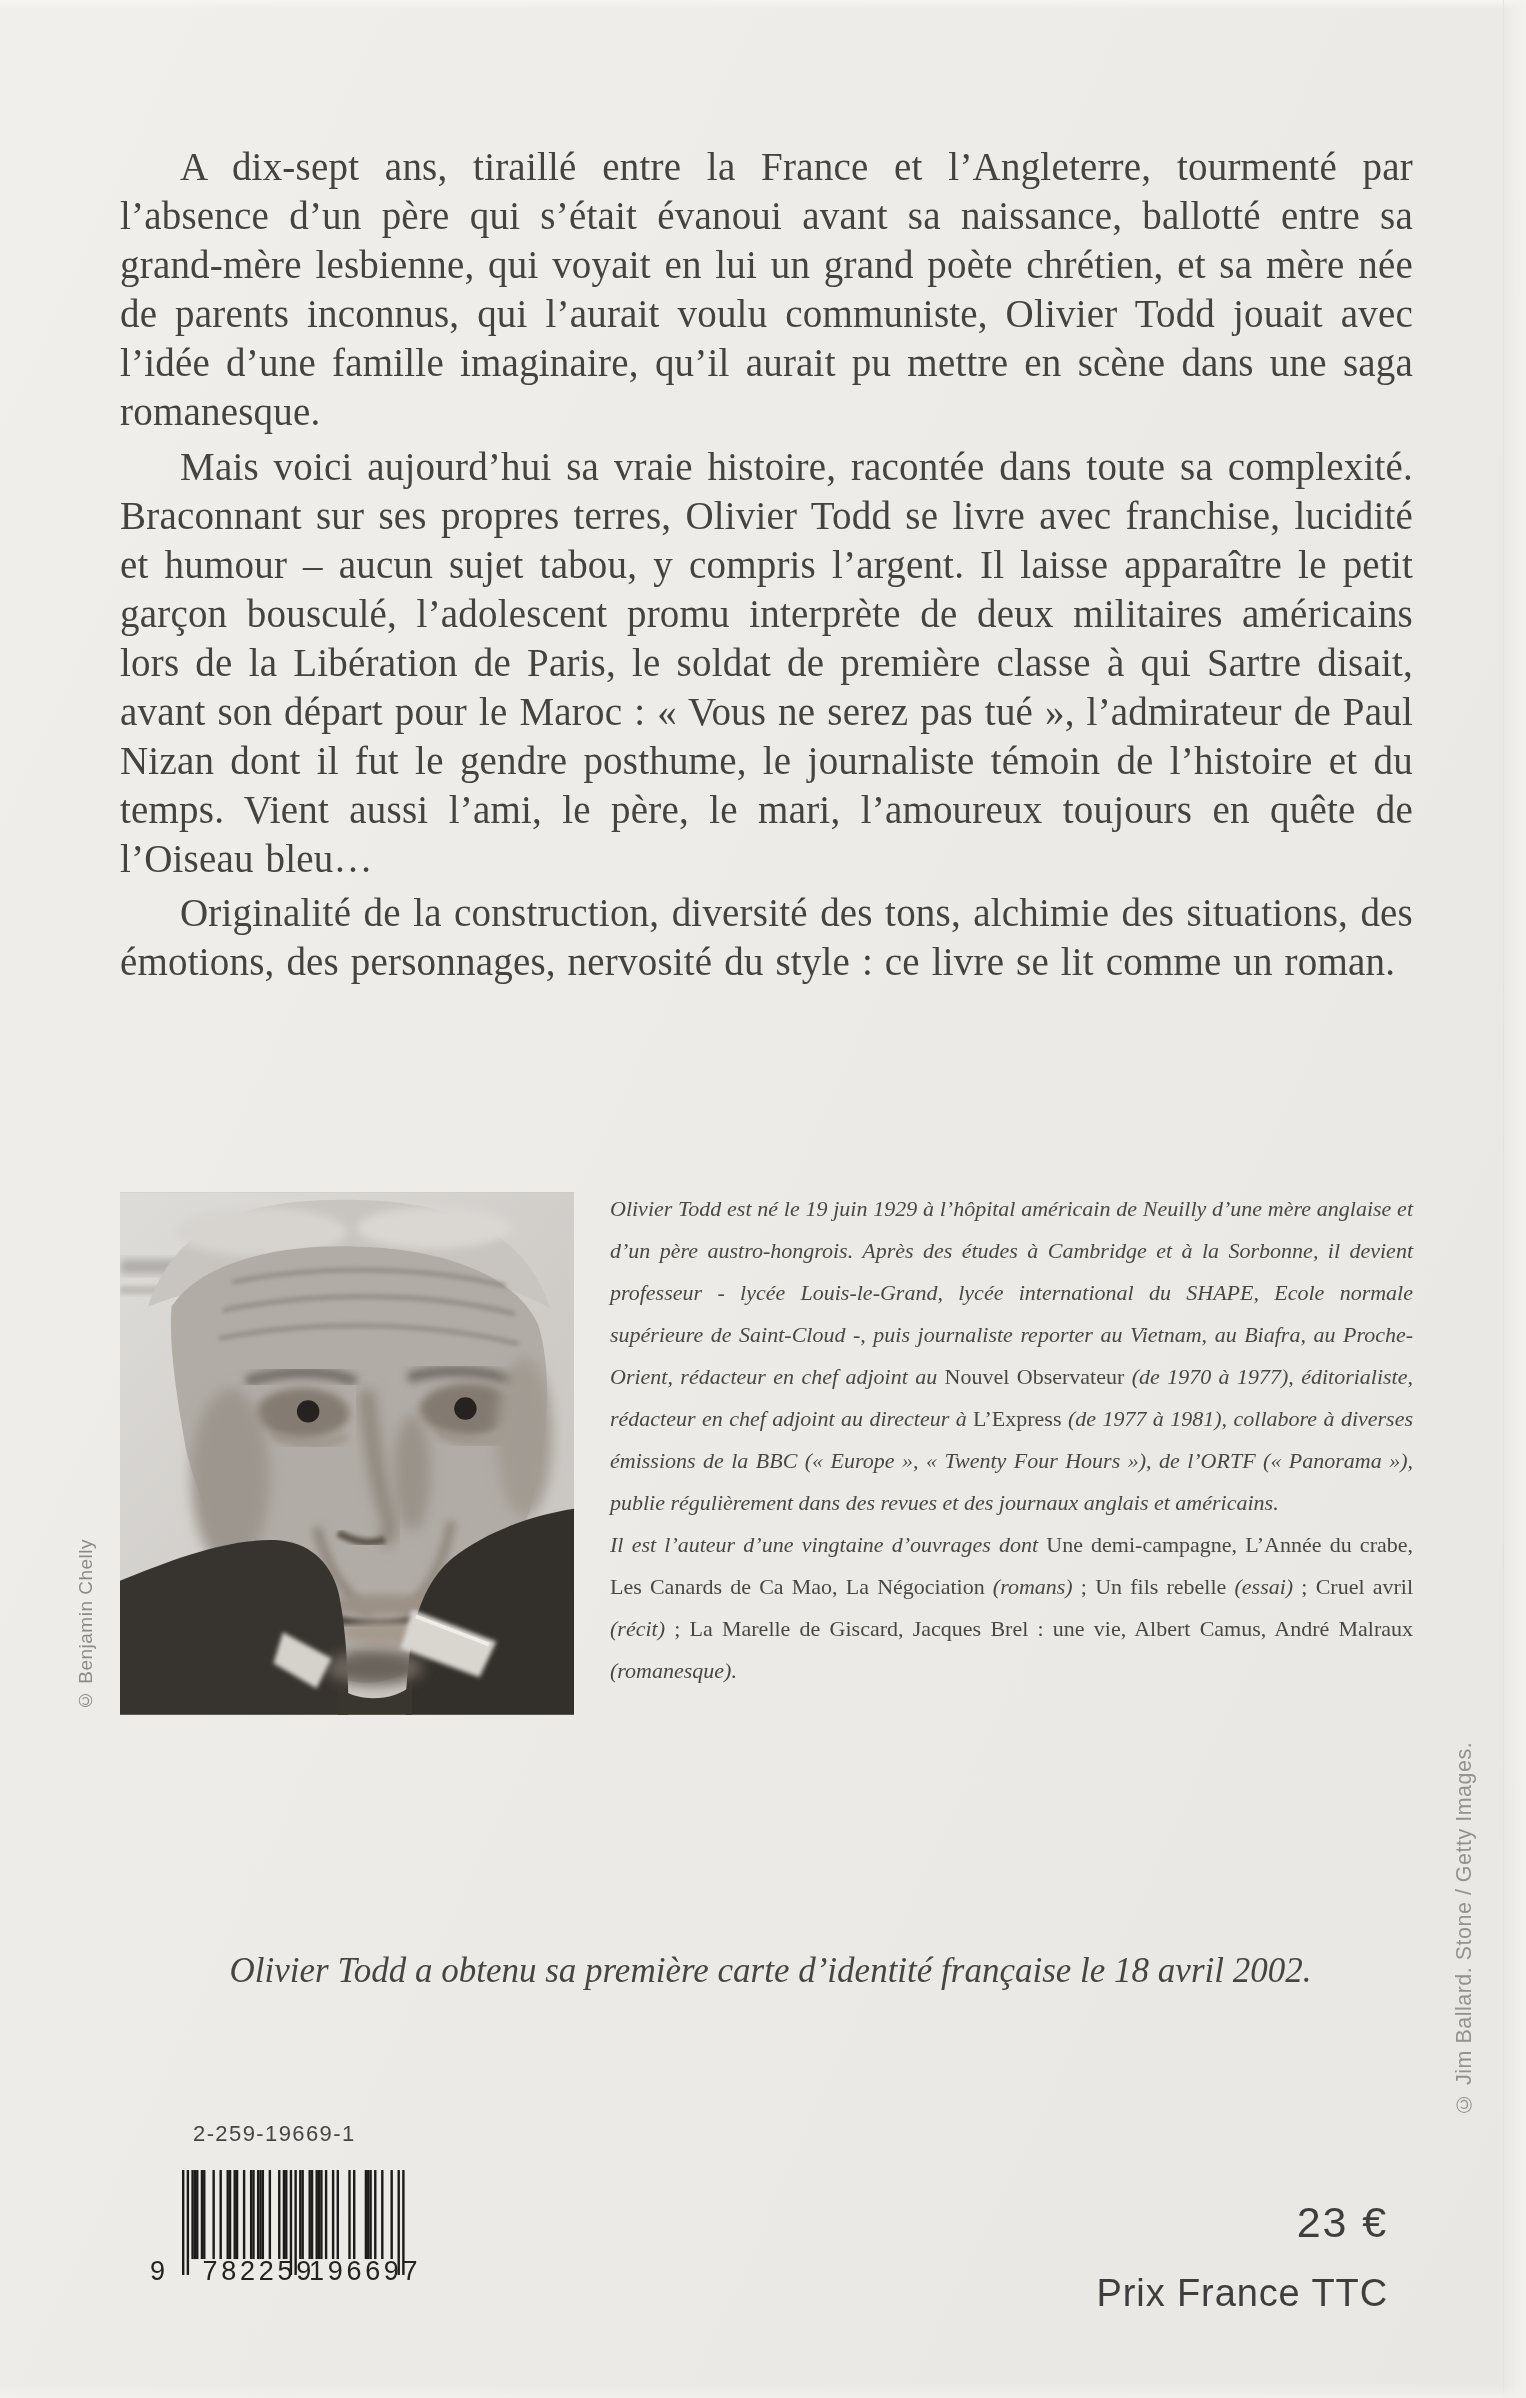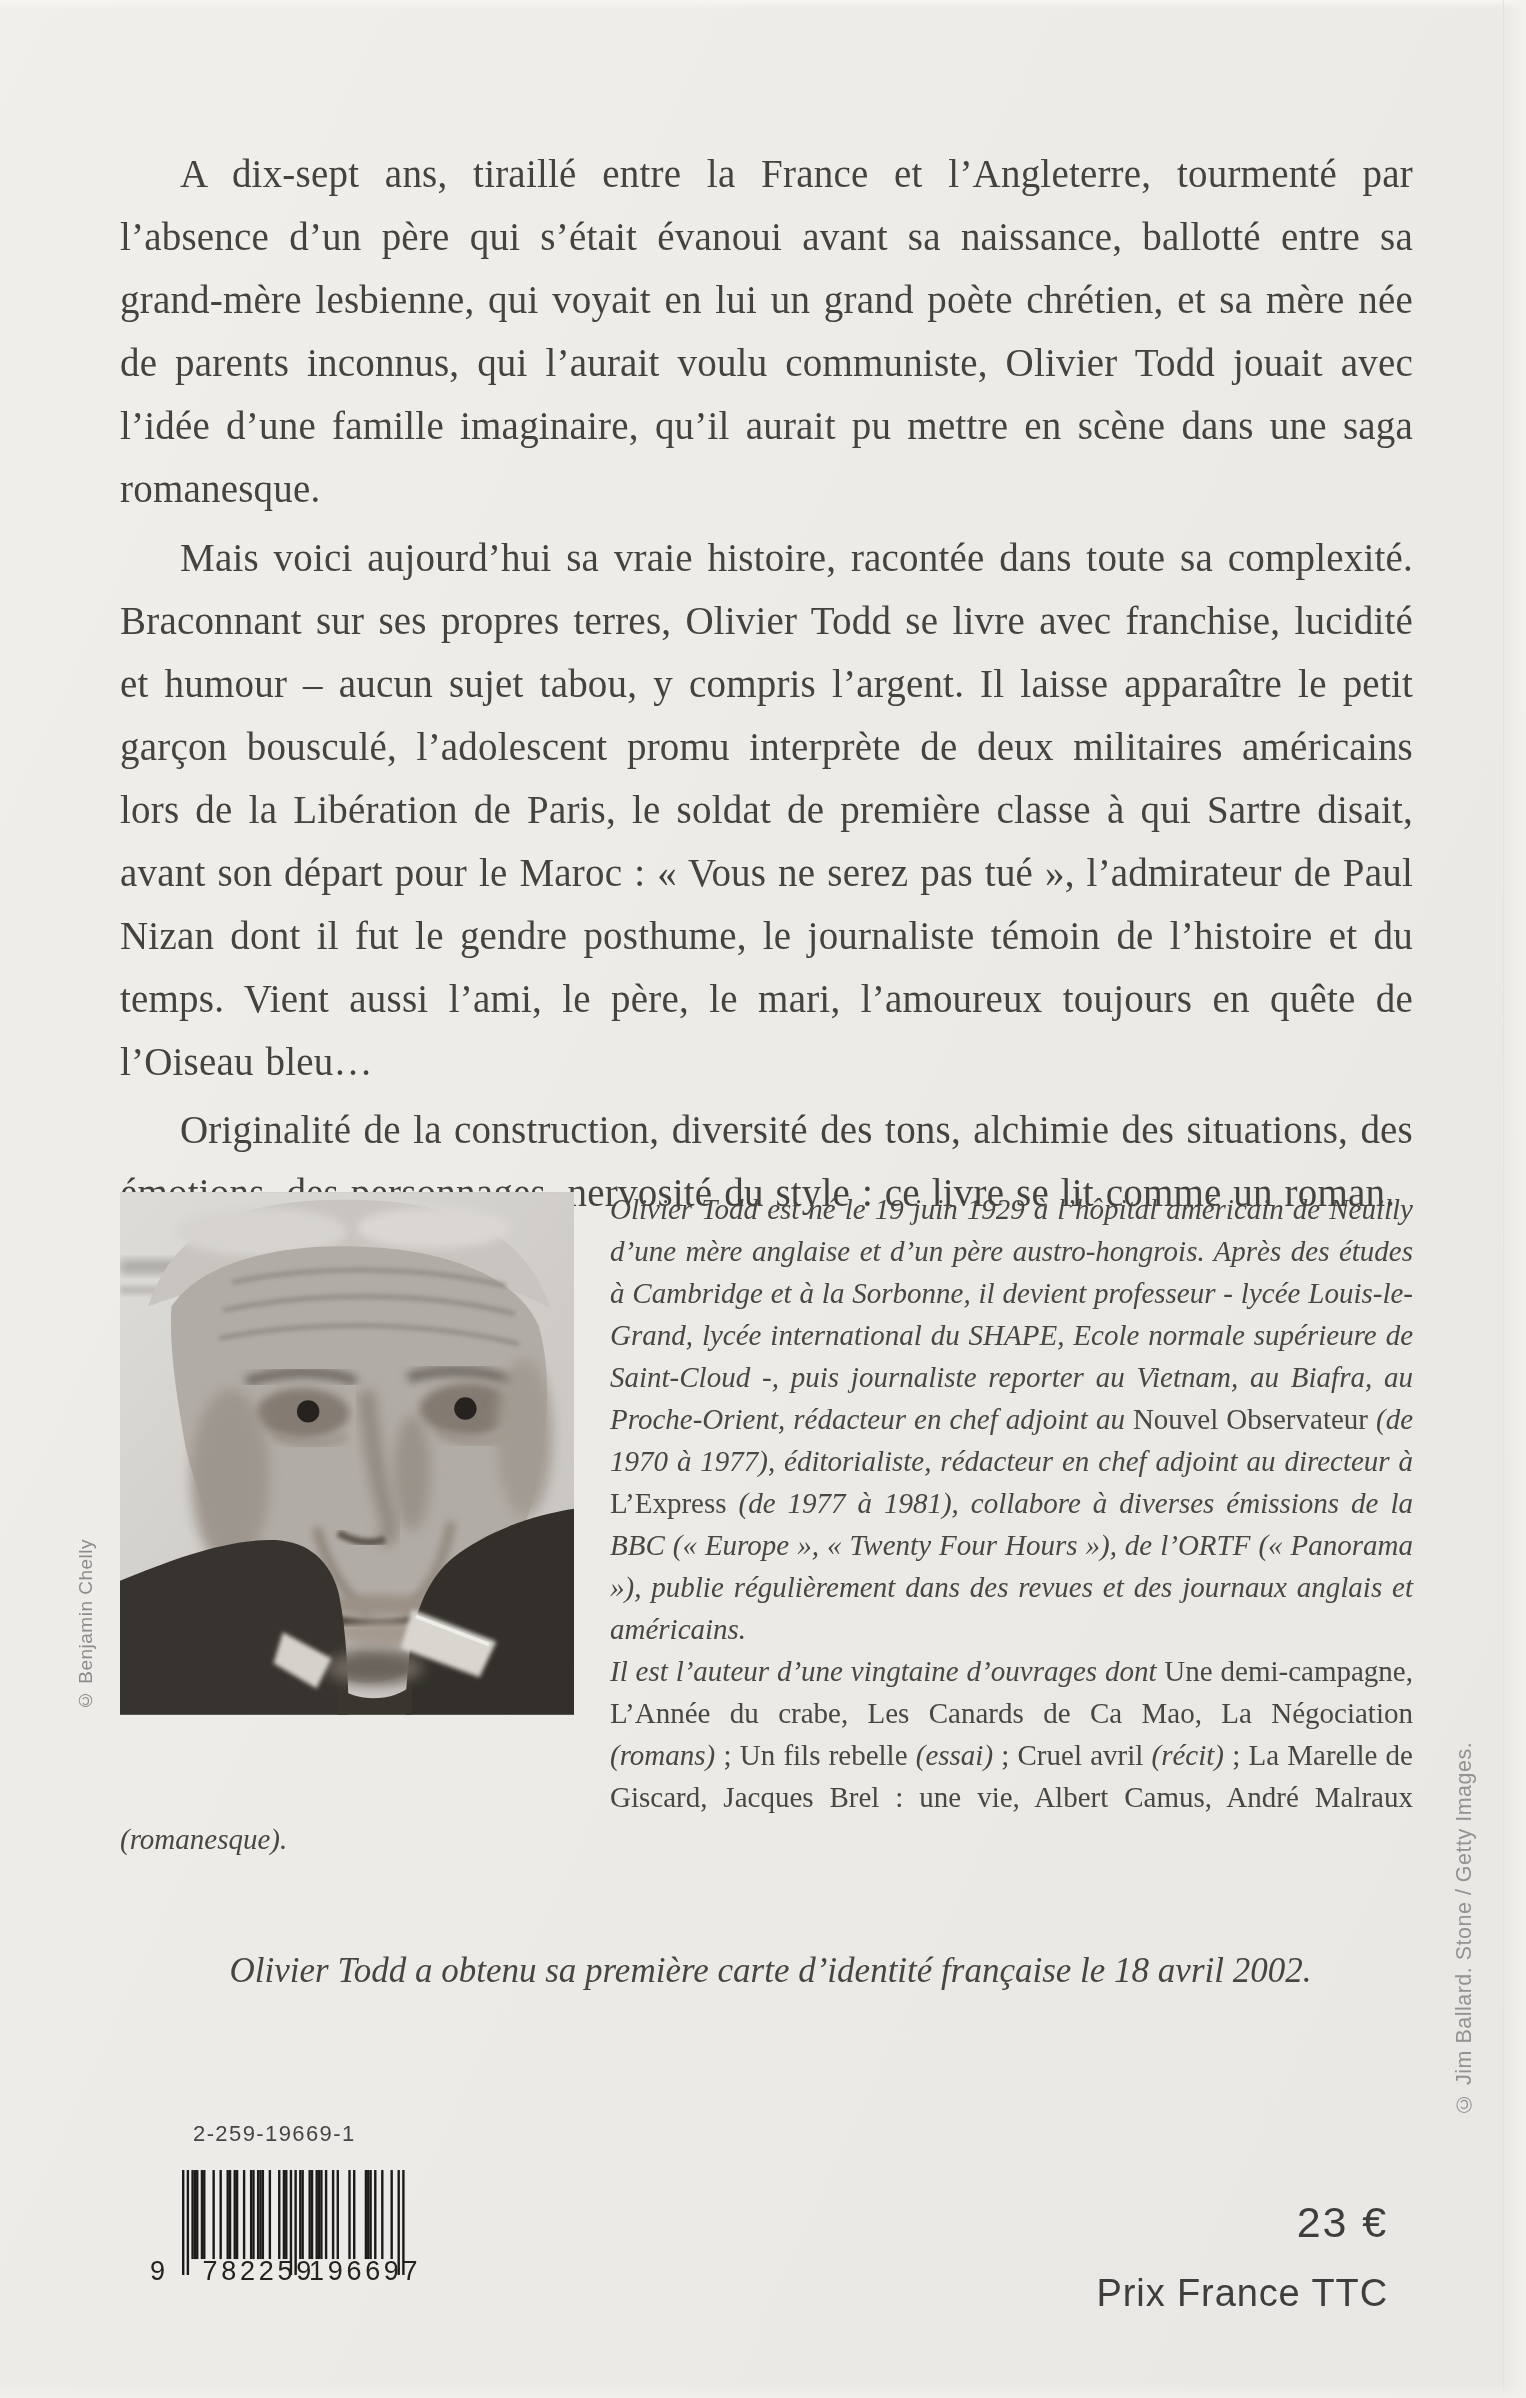--- a/index.html
+++ b/index.html
@@ -12,27 +12,27 @@
   .edge-top{position:absolute;left:0;top:0;width:100%;height:9.4px;
     background:linear-gradient(180deg,#f6f5f2,rgba(246,245,242,0));}
   .edge-right{position:absolute;right:0;top:0;width:22.5px;height:100%;
     background:linear-gradient(270deg,#f3f2ef 0%,rgba(243,242,239,0) 100%);
     border-left:0.9px solid rgba(200,198,194,.35);}
   .edge-bottom{position:absolute;left:0;bottom:0;width:100%;height:15px;
     background:linear-gradient(0deg,#f2f1ee,rgba(242,241,238,0));}
 
   
   .body-text{position:absolute;left:120px;top:142px;width:1293px;
-    font-size:39px;line-height:63px;text-align:justify;word-spacing:1.9px;
+    font-size:39px;line-height:49px;text-align:justify;word-spacing:1.9px;
     letter-spacing:0.2px;}
   .body-text p{margin:0 0 5.6px 0;text-indent:60px;}
 
   
   .bio-section{position:absolute;left:120px;top:1188px;width:1293px;
-    font-size:29px;line-height:42px;text-align:justify;color:#4a4741;}
+    font-size:22px;line-height:42px;text-align:justify;color:#4a4741;}
   .photo{float:left;width:454px;height:523px;margin:3.7px 36px 75px 0;
     background:#c9c6c2;}
   .photo svg{display:block;width:100%;height:100%;}
   .bio-para{margin:0;}
   .bio-para i{font-style:italic;}
   .bio-para span{font-style:normal;}
 
   .tagline{position:absolute;left:124px;top:1951px;width:1293px;
     text-align:center;font-style:italic;font-size:35px;color:#48453f;}
 

